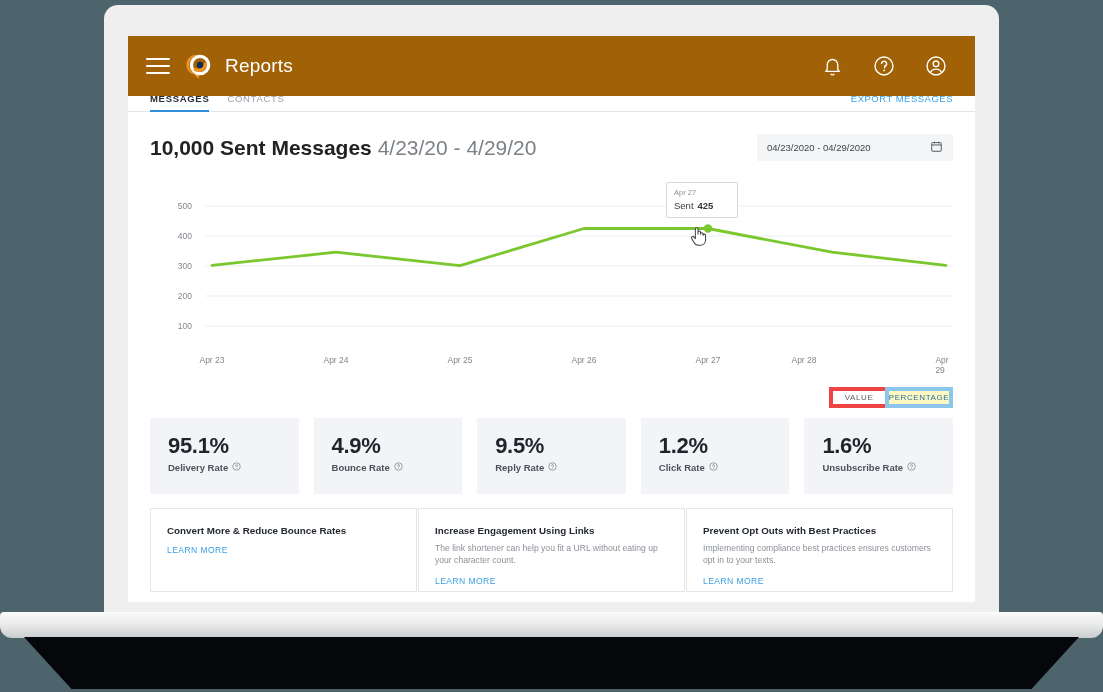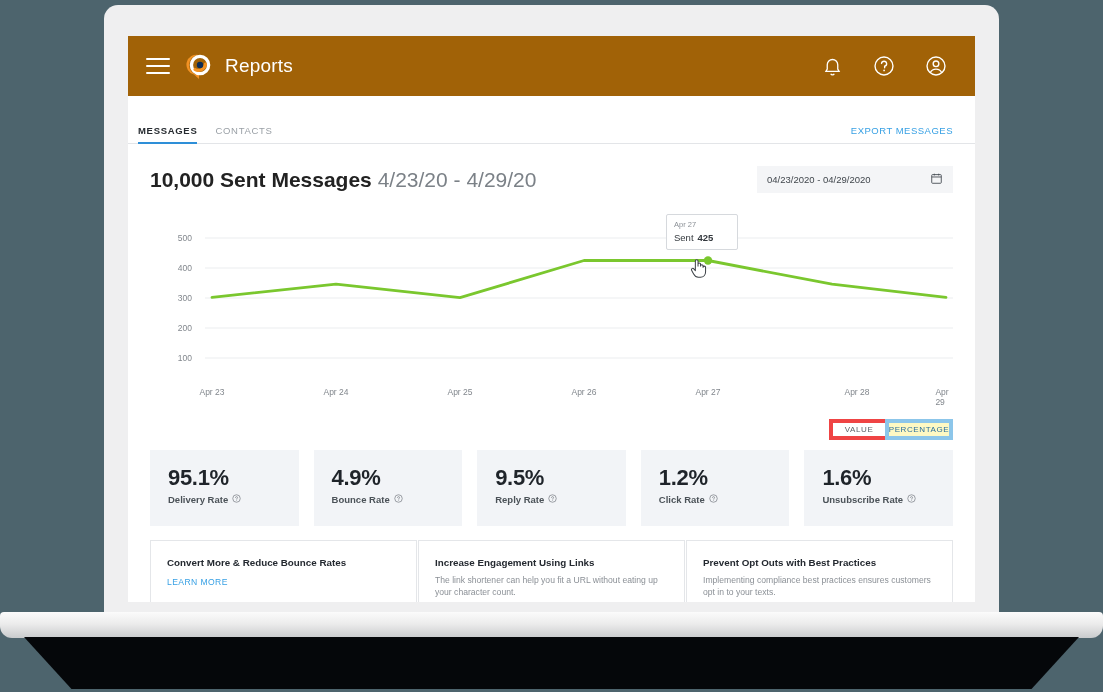--- a/index.html
+++ b/index.html
@@ -53,22 +53,22 @@
     margin-left: 11px; color: #ffffff; font-size: 19px; letter-spacing: .2px;
   }
   .nav-spacer { flex: 1; }
   .nav-icon {
     width: 34px; height: 34px; margin-left: 18px;
     display: flex; align-items: center; justify-content: center; cursor: pointer;
   }
 
   
   .tabbar {
-    height: 48px; border-bottom: 1px solid #e3e5e8;
-    display: flex; align-items: flex-end; padding: 0 10px;
+    height: 16px; border-bottom: 1px solid #e3e5e8;
+    display: flex; align-items: flex-end; padding: 0 22px;
     position: relative;
   }
   .tab {
     font-size: 9.5px; letter-spacing: .7px; color: #9aa0a6;
     padding-bottom: 7px; margin-right: 18px; cursor: pointer; position: relative;
   }
   .tab.active { color: #262b30; font-weight: bold; }
   .tab.active::after {
     content:""; position:absolute; left:0; right:0; bottom:-1px;
     height: 2.5px; background:#2e8fd8;
@@ -256,21 +256,21 @@
           </svg>
         </div>
       </div>
 
       <div class="xaxis">
         <div class="xlabel" style="left:62px">Apr 23</div>
         <div class="xlabel" style="left:186px">Apr 24</div>
         <div class="xlabel" style="left:310px">Apr 25</div>
         <div class="xlabel" style="left:434px">Apr 26</div>
         <div class="xlabel" style="left:558px">Apr 27</div>
-        <div class="xlabel" style="left:707px">Apr 28</div>
+        <div class="xlabel" style="left:654px">Apr 28</div>
         <div class="xlabel" style="left:792px">Apr 29</div>
       </div>
 
       <div class="toggle-row">
         <div class="seg value">VALUE</div>
         <div class="seg pct">PERCENTAGE</div>
       </div>
 
       <div class="metrics">
         <div class="metric">

